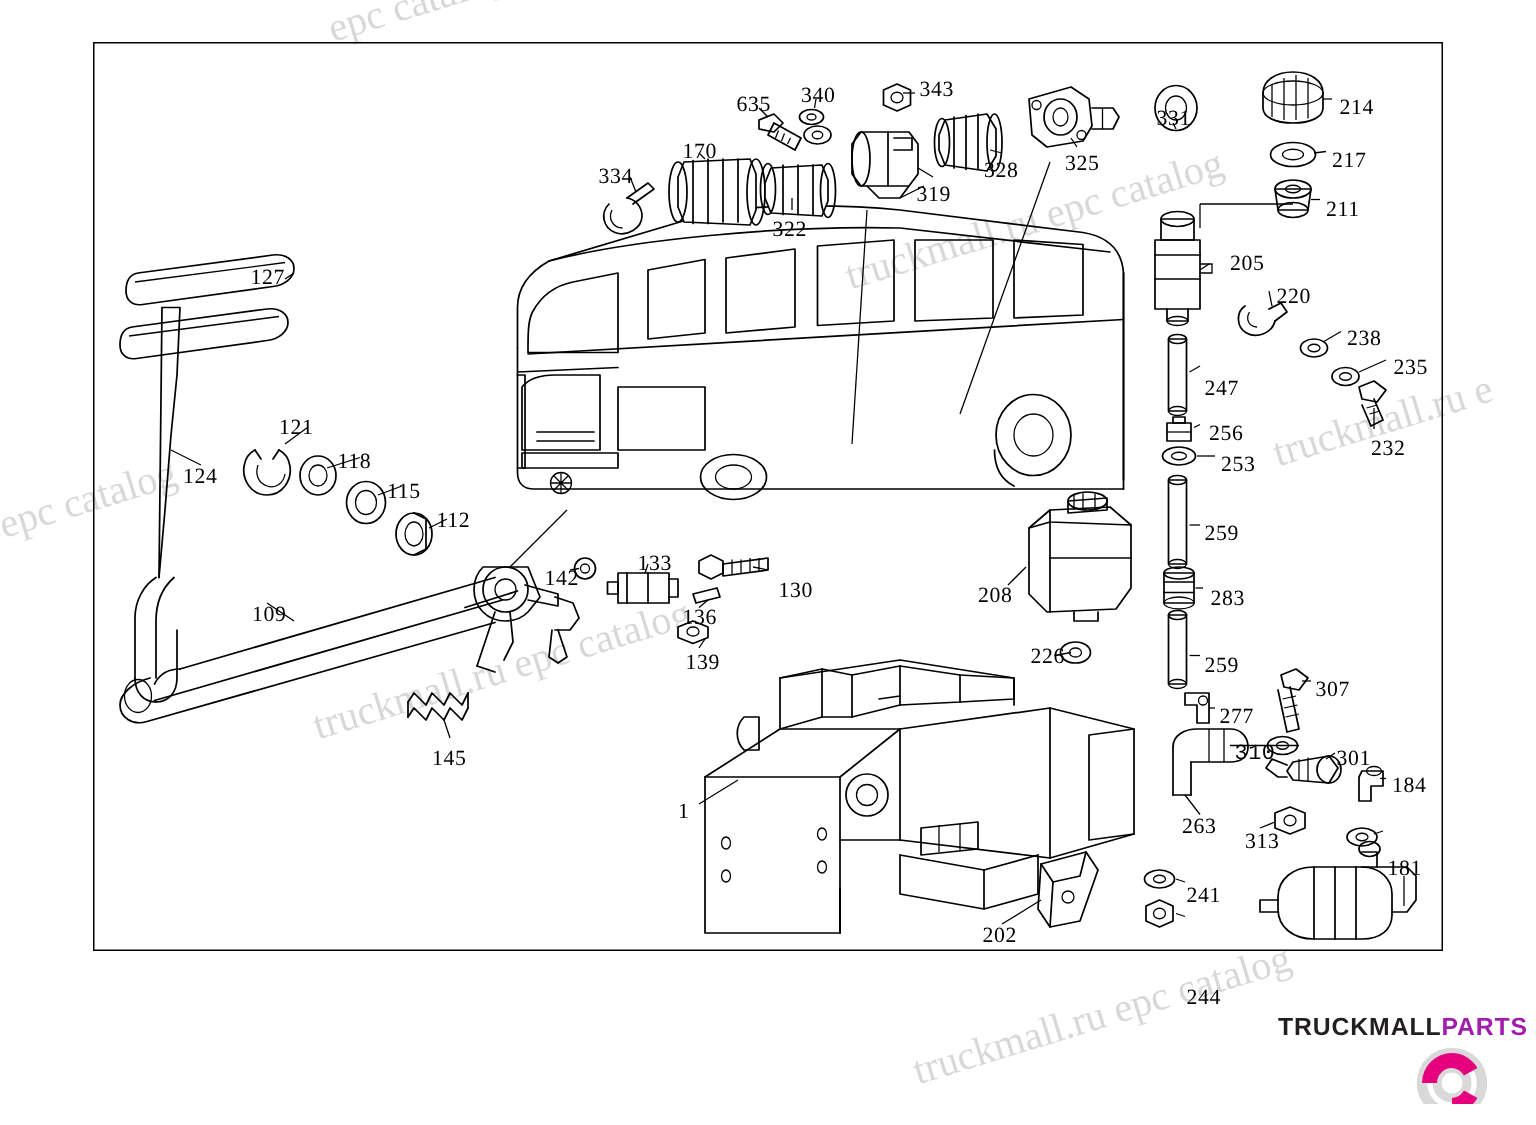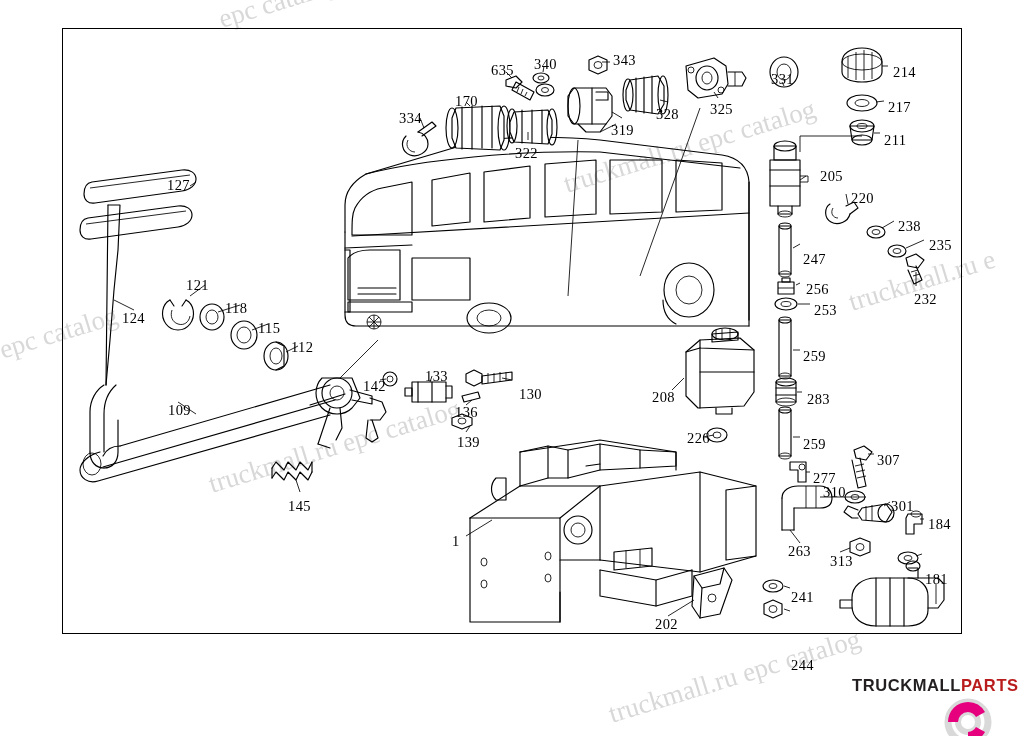--- a/index.html
+++ b/index.html
@@ -20,21 +20,21 @@
   svg.art{position:absolute;left:0;top:0;width:1024px;height:750px;overflow:visible;}
   svg.art *{vector-effect:non-scaling-stroke;}
   .st{fill:none;stroke:#000;stroke-width:1.15;stroke-linejoin:round;stroke-linecap:round;}
   .thin{fill:none;stroke:#000;stroke-width:.85;}
   .wf{fill:#fff;stroke:#000;stroke-width:1.15;stroke-linejoin:round;}
   .lead{fill:none;stroke:#000;stroke-width:.85;}
 
   
   .logo{position:absolute;left:852px;top:676px;width:160px;height:60px;}
   .logo .txt{position:absolute;left:0;top:0;font-family:"Liberation Sans",sans-serif;font-size:16.5px;font-weight:bold;letter-spacing:.6px;color:#231f20;}
-  .logo .txt .red{color:#b91c1c;}
+  .logo .txt .red{color:#a21caf;}
 </style>
 </head>
 <body>
 
 <div id="stage">
 
   <div class="wm rot" style="left:215px;top:5px;">epc catalog</div>
   <div class="wm rot" style="left:560px;top:170px;">truckmall.ru epc catalog</div>
   <div class="wm rot" style="left:845px;top:288px;">truckmall.ru e</div>
   <div class="wm rot" style="left:-18px;top:340px;">l epc catalog</div>
@@ -538,21 +538,21 @@
   <div class="lbl" style="left:519px;top:386px;">130</div>
   <div class="lbl" style="left:807px;top:391px;">283</div>
   <div class="lbl" style="left:168px;top:402px;">109</div>
   <div class="lbl" style="left:455px;top:404px;">136</div>
   <div class="lbl" style="left:457px;top:434px;">139</div>
   <div class="lbl" style="left:687px;top:430px;text-align:center;">226</div>
   <div class="lbl" style="left:803px;top:436px;">259</div>
   <div class="lbl" style="left:877px;top:452px;">307</div>
   <div class="lbl" style="left:813px;top:470px;">277</div>
   <div class="lbl" style="left:288px;top:498px;">145</div>
-  <div class="lbl" style="left:823px;top:484px;">310</div>
+  <div class="lbl" style="left:823px;top:495px;font-family:Liberation Mono, monospace;">310</div>
   <div class="lbl" style="left:891px;top:498px;">301</div>
   <div class="lbl" style="left:928px;top:516px;">184</div>
   <div class="lbl" style="left:788px;top:543px;">263</div>
   <div class="lbl" style="left:830px;top:553px;">313</div>
   <div class="lbl" style="left:925px;top:571px;">181</div>
   <div class="lbl" style="left:452px;top:533px;">1</div>
   <div class="lbl" style="left:791px;top:589px;">241</div>
   <div class="lbl" style="left:655px;top:616px;">202</div>
   <div class="lbl" style="left:791px;top:613px;margin-top:44px;">244</div>
 

